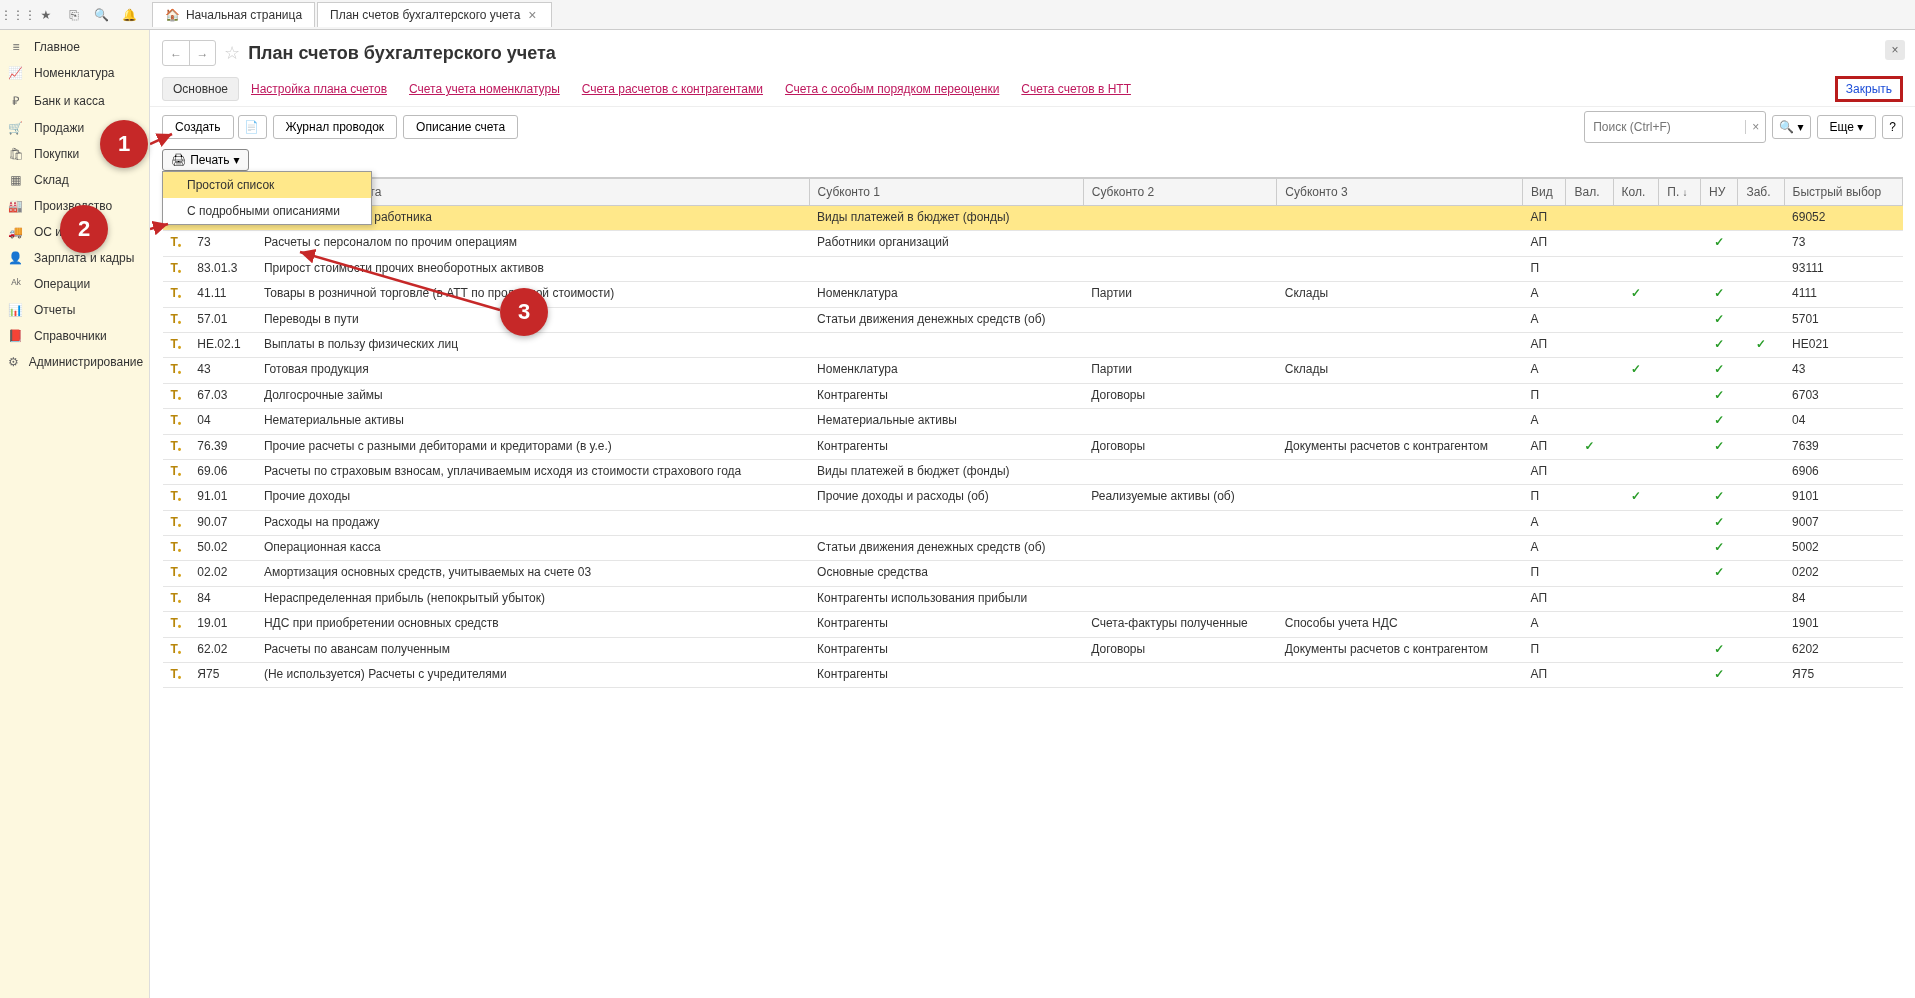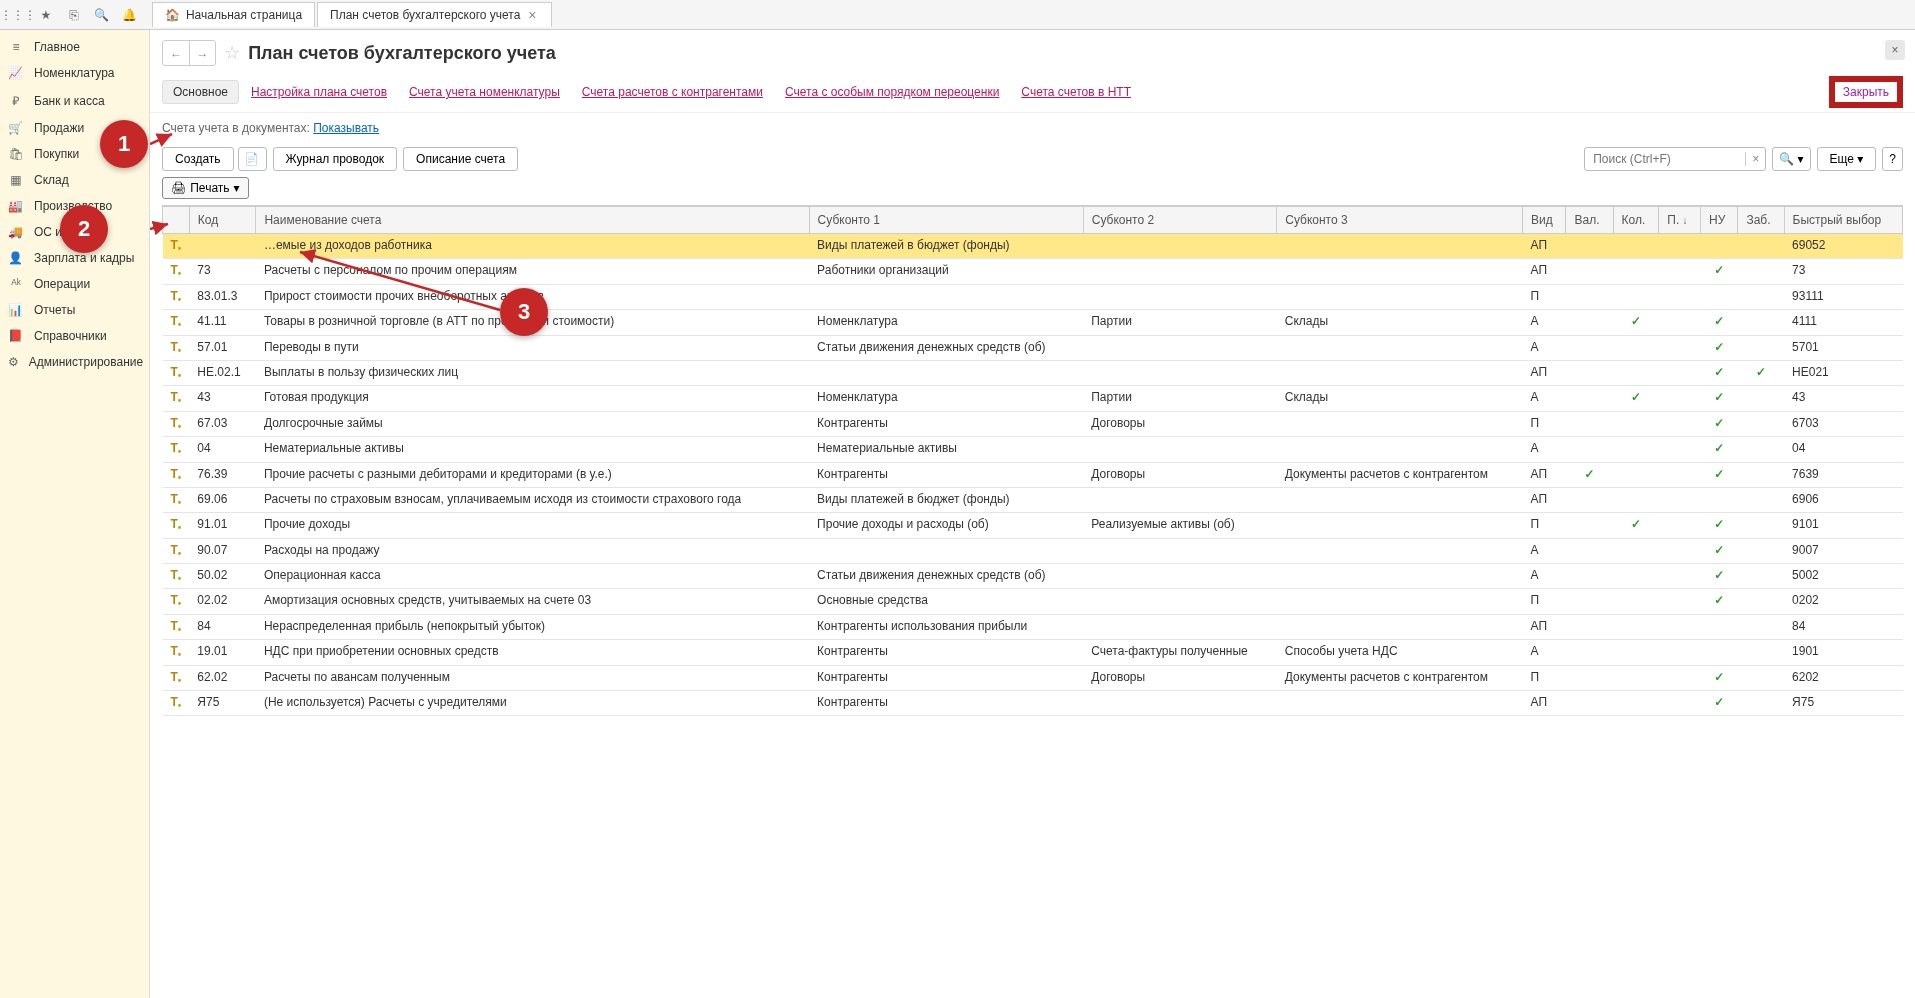--- a/index.html
+++ b/index.html
@@ -18,29 +18,29 @@
 .page-header { display: flex; align-items: center; padding: 10px 12px 6px; gap: 8px; }
 .nav-btns { display: flex; border: 1px solid #ccc; border-radius: 3px; }
 .nav-btn { width: 26px; height: 24px; display: flex; align-items: center; justify-content: center; color: #888; cursor: pointer; }
 .nav-btn + .nav-btn { border-left: 1px solid #ccc; }
 .star-btn { color: #ccc; font-size: 18px; }
 .page-title { font-size: 18px; font-weight: bold; }
 .close-page { position: absolute; top: 10px; right: 10px; width: 20px; height: 20px; background: #e8e8e8; border-radius: 3px; display: flex; align-items: center; justify-content: center; color: #666; cursor: pointer; }
 .sub-tabs { display: flex; padding: 4px 12px; gap: 2px; border-bottom: 1px solid #eee; flex-wrap: wrap; align-items: center; }
 .sub-tab { padding: 4px 10px; color: #be185d; text-decoration: underline; cursor: pointer; }
 .sub-tab.active { background: #f0f0f0; color: #333; text-decoration: none; border: 1px solid #ddd; border-radius: 3px; }
-.close-link { margin-left: auto; border: 6px solid #b91c1c; padding: 3px 8px; color: #a21caf; text-decoration: none; cursor: pointer; }
+.close-link { margin-left: auto; border: 3px solid #b91c1c; padding: 3px 8px; color: #1d4ed8; text-decoration: none; cursor: pointer; }
 .info-row { padding: 8px 12px; font-size: 12px; color: #666; }
 .info-row a { color: #0066cc; text-decoration: underline; }
 .toolbar-row { display: flex; align-items: center; padding: 4px 12px; gap: 6px; }
 .btn { border: 1px solid #bbb; background: #fff; padding: 4px 12px; border-radius: 3px; cursor: pointer; font-size: 12px; }
 .btn.icon-only { padding: 4px 6px; }
 .btn-group { display: flex; gap: 4px; justify-content: flex-end; }
 .spacer { flex: 1; }
-.search-box { border: 1px solid #bbb; border-radius: 3px; display: flex; align-items: center; height: 24px; }
+.search-box { border: 1px solid #bbb; border-radius: 3px; display: flex; align-items: center; height: 32px; }
 .search-box input { border: none; outline: none; padding: 0 8px; width: 160px; font-size: 12px; }
 .search-box .clear { padding: 0 6px; color: #888; cursor: pointer; border-left: 1px solid #ccc; }
 .print-row { padding: 2px 12px; position: relative; }
 .print-btn { border: 1px solid #888; background: #f8f8f8; padding: 3px 8px; border-radius: 3px; cursor: pointer; font-size: 12px; display: inline-flex; align-items: center; gap: 4px; }
 .print-menu { position: absolute; top: 24px; left: 12px; background: #fff; border: 1px solid #999; box-shadow: 2px 2px 6px rgba(0,0,0,0.2); z-index: 100; min-width: 210px; }
 .print-menu-item { padding: 6px 24px; cursor: pointer; }
 .print-menu-item.highlighted { background: #ffe88a; }
 .table-wrap { flex: 1; overflow: auto; border-top: 1px solid #ccc; margin: 4px 12px 0; }
 table { border-collapse: collapse; width: 100%; font-size: 12px; }
 th { background: #f5f5f5; border: 1px solid #ccc; padding: 6px 8px; text-align: left; font-weight: normal; color: #555; position: sticky; top: 0; }
@@ -146,24 +146,20 @@
     <div class="sub-tabs" id="subtabs">
       <span class="sub-tab active">Основное</span>
         <span class="sub-tab">Настройка плана счетов</span>
         <span class="sub-tab">Счета учета номенклатуры</span>
         <span class="sub-tab">Счета расчетов с контрагентами</span>
         <span class="sub-tab">Счета с особым порядком переоценки</span>
         <span class="sub-tab">Счета счетов в НТТ</span>
         <span class="close-link">Закрыть</span>
     </div>
 
-    <div class="info-row">
-      <span>Счета учета в документах: </span>
-      <a>Показывать</a>
-    </div>
 
     <div class="toolbar-row">
       <div class="btn-group">
         <button class="btn">Создать</button>
         <button class="btn icon-only">📄</button>
       </div>
       <button class="btn">Журнал проводок</button>
       <button class="btn">Описание счета</button>
       <div class="spacer"></div>
       <div class="search-box">
@@ -174,20 +170,24 @@
       <button class="btn"><span>Еще</span> ▾</button>
       <button class="btn icon-only">?</button>
     </div>
 
     <div class="print-row">
       <button class="print-btn">
         <span>🖨</span>
         <span>Печать</span>
         <span>▾</span>
       </button>
+      <div class="print-menu">
+        <div class="print-menu-item highlighted">Простой список</div>
+        <div class="print-menu-item">С подробными описаниями</div>
+      </div>
     </div>
 
     <div class="table-wrap">
       <table>
         <thead>
             <tr id="thead-row">
               <th></th>
               <th>Код</th>
               <th>Наименование счета</th>
               <th>Субконто 1</th>

